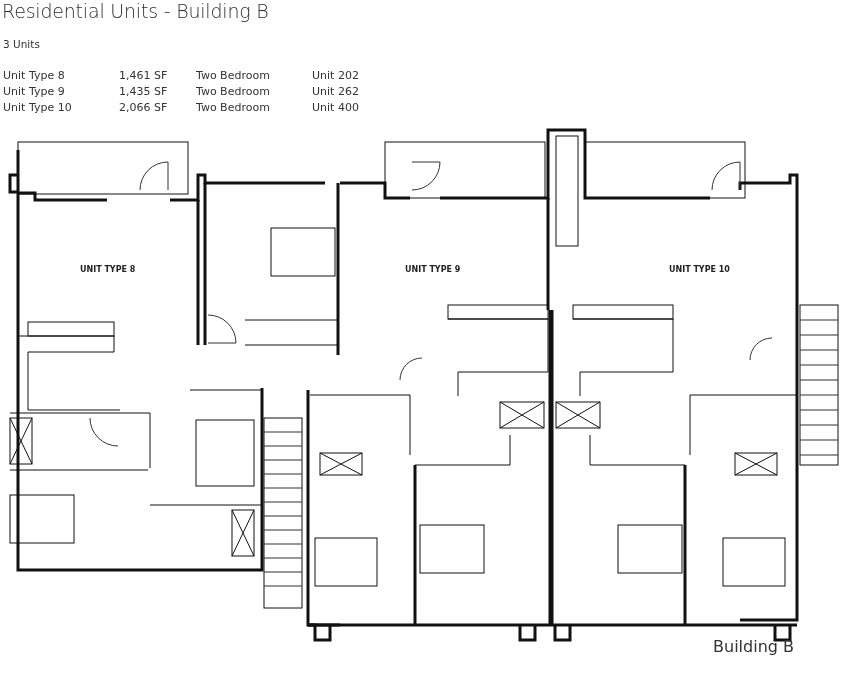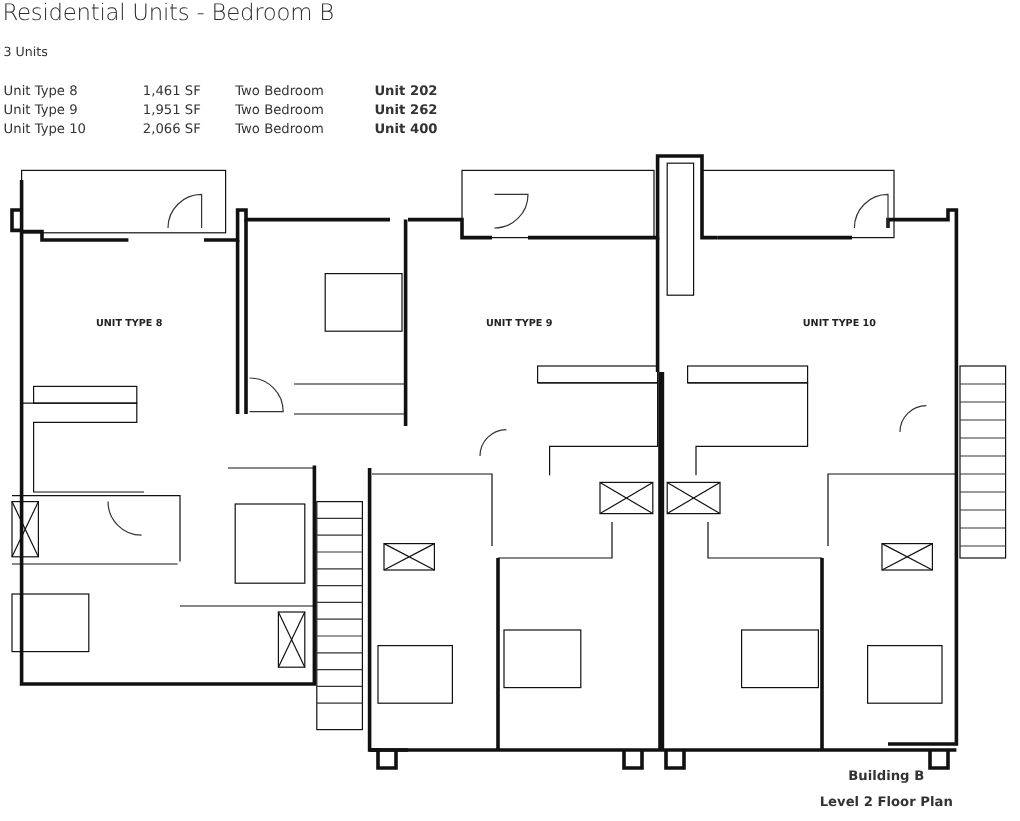--- a/index.html
+++ b/index.html
@@ -2,41 +2,41 @@
 <html><head>
 <meta charset="utf-8">
 <style>
   html, body { margin:0; padding:0; background:#ffffff; }
   body { width:850px; height:684px; position:relative; overflow:hidden; font-family:"DejaVu Sans", sans-serif; color:#2a2a2a; }
   .title { position:absolute; left:2px; top:0px; font-size:19px; font-weight:300; color:#2d2d2d; letter-spacing:-0.2px; }
   .count { position:absolute; left:3px; top:38px; font-size:10.5px; color:#333; }
   .unit-table { position:absolute; left:3px; top:68px; font-size:11px; color:#333; line-height:16px; }
   .unit-row { display:flex; height:16px; }
   .unit-row span { display:block; }
-  .c1 { width:116px; } .c2 { width:77px; } .c3 { width:116px; } .c4 { width:60px;font-weight:bold; }
-  .caption { position:absolute; right:56px; top:636px; text-align:center; font-size:11px; color:#333; line-height:22px;font-weight:bold; }
+  .c1 { width:116px; } .c2 { width:77px; } .c3 { width:116px; } .c4 { width:60px; }
+  .caption { position:absolute; right:56px; top:636px; text-align:left; font-size:16px; color:#333; line-height:22px; }
   svg.plan { position:absolute; left:0; top:0; }
   .room-label { font-family:"DejaVu Sans", sans-serif; font-size:8px; font-weight:bold; fill:#222; }
 </style>
 </head>
 <body>
 
-<div class="title">Residential Units - Bedroom B</div>
+<div class="title">Residential Units - Building B</div>
 <div class="count">3 Units</div>
 
 <div class="unit-table">
   <div class="unit-row">
     <span class="c1">Unit Type 8</span>
     <span class="c2">1,461 SF</span>
     <span class="c3">Two Bedroom</span>
     <span class="c4">Unit 202</span>
   </div>
   <div class="unit-row">
     <span class="c1">Unit Type 9</span>
-    <span class="c2">1,951 SF</span>
+    <span class="c2">1,435 SF</span>
     <span class="c3">Two Bedroom</span>
     <span class="c4">Unit 262</span>
   </div>
   <div class="unit-row">
     <span class="c1">Unit Type 10</span>
     <span class="c2">2,066 SF</span>
     <span class="c3">Two Bedroom</span>
     <span class="c4">Unit 400</span>
   </div>
 </div>
@@ -163,14 +163,13 @@
     <path d="M750,360 A22,22 0 0 1 772,338"></path>
   </g>
 
   <text class="room-label" x="80" y="272">UNIT TYPE 8</text>
   <text class="room-label" x="405" y="272">UNIT TYPE 9</text>
   <text class="room-label" x="669" y="272">UNIT TYPE 10</text>
 </svg>
 
 <div class="caption">
   <div>Building B</div>
-  <div>Level 2 Floor Plan</div>
 </div>
 
 </body></html>

